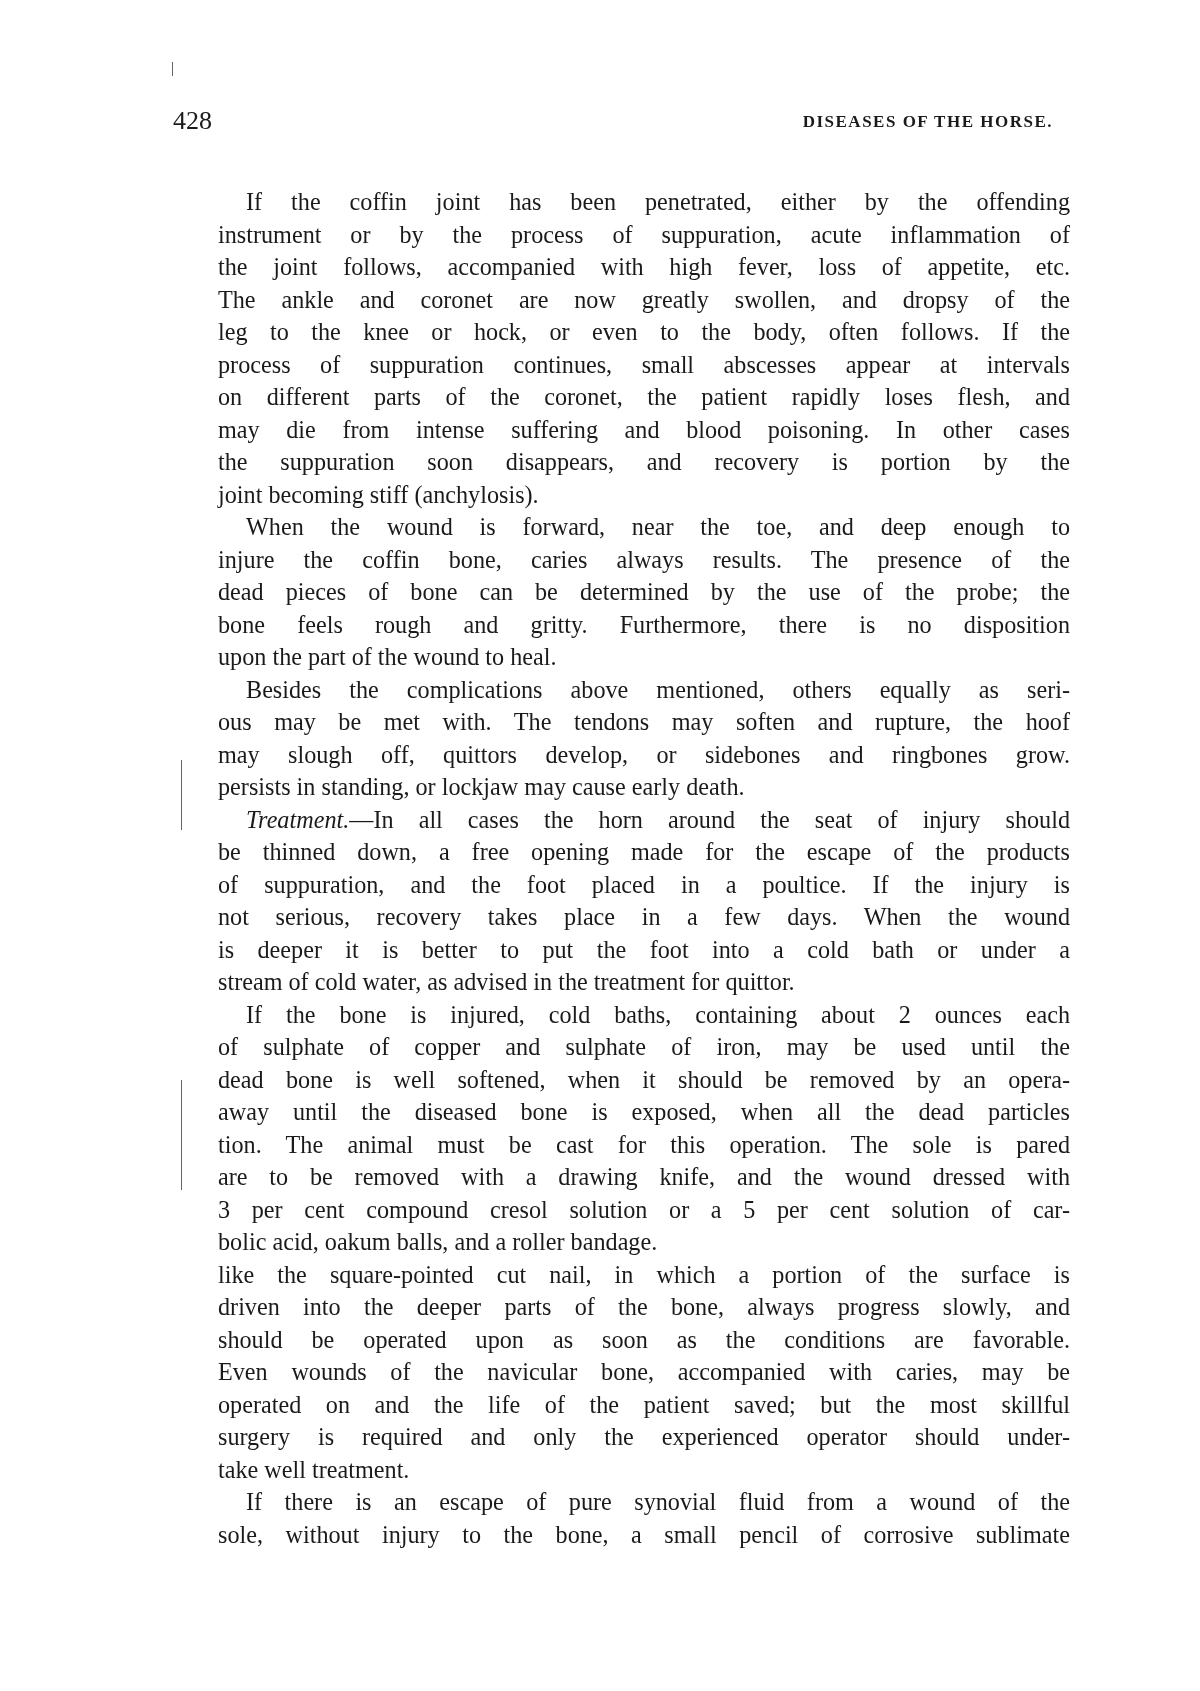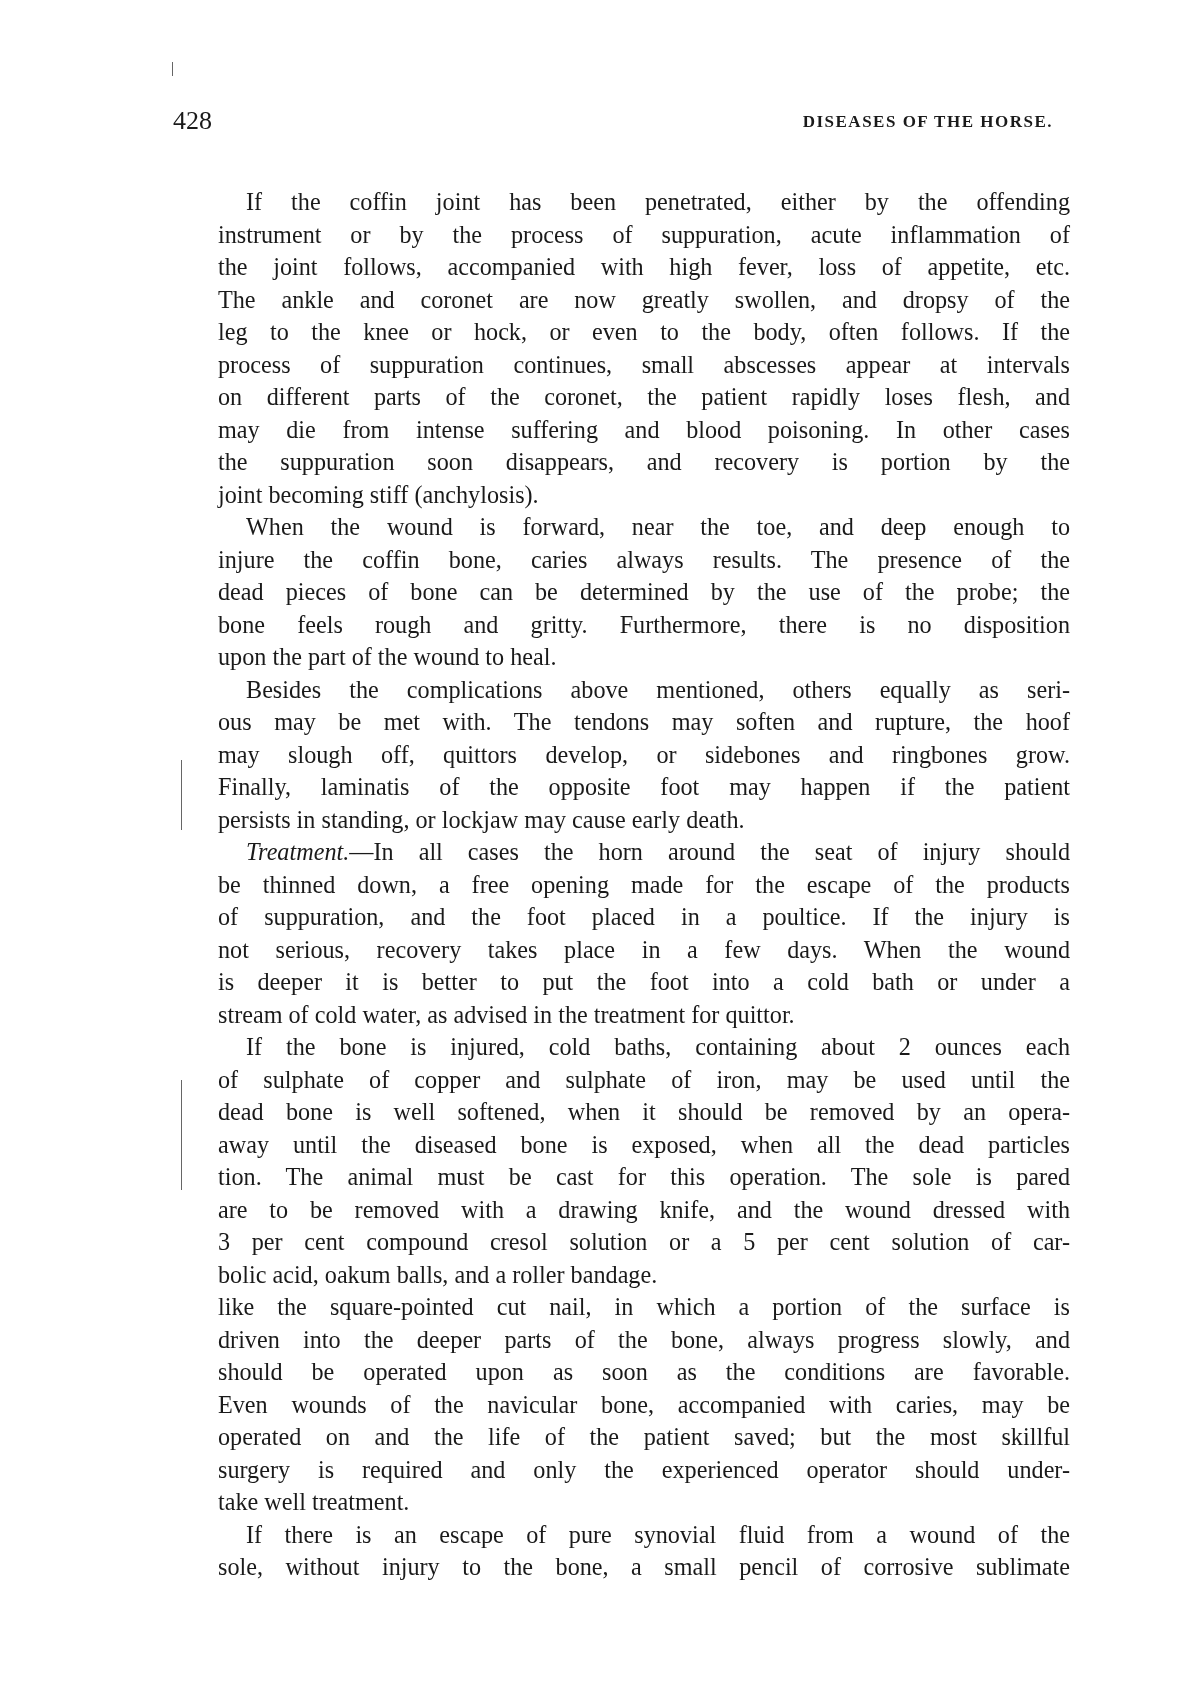--- a/index.html
+++ b/index.html
@@ -44,21 +44,20 @@
         <span class="line" style="padding-left: 28px;"><span>When the wound is forward, near the toe, and deep enough to</span></span>
         <span class="line"><span>injure the coffin bone, caries always results. The presence of the</span></span>
         <span class="line"><span>dead pieces of bone can be determined by the use of the probe; the</span></span>
         <span class="line"><span>bone feels rough and gritty. Furthermore, there is no disposition</span></span>
         <span class="line last"><span>upon the part of the wound to heal.</span></span>
       </div>
       <div class="para">
         <span class="line" style="padding-left: 28px;"><span>Besides the complications above mentioned, others equally as seri-</span></span>
         <span class="line"><span>ous may be met with. The tendons may soften and rupture, the hoof</span></span>
         <span class="line"><span>may slough off, quittors develop, or sidebones and ringbones grow.</span></span>
-        <span class="line"><span>Finally, laminatis of the opposite foot may happen if the patient</span></span>
         <span class="line last"><span>persists in standing, or lockjaw may cause early death.</span></span>
       </div>
       <div class="para">
         <span class="line" style="padding-left: 28px;"><span class="italic">Treatment.</span><span>—In all cases the horn around the seat of injury should</span></span>
         <span class="line"><span>be thinned down, a free opening made for the escape of the products</span></span>
         <span class="line"><span>of suppuration, and the foot placed in a poultice. If the injury is</span></span>
         <span class="line"><span>not serious, recovery takes place in a few days. When the wound</span></span>
         <span class="line"><span>is deeper it is better to put the foot into a cold bath or under a</span></span>
         <span class="line last"><span>stream of cold water, as advised in the treatment for quittor.</span></span>
       </div>

